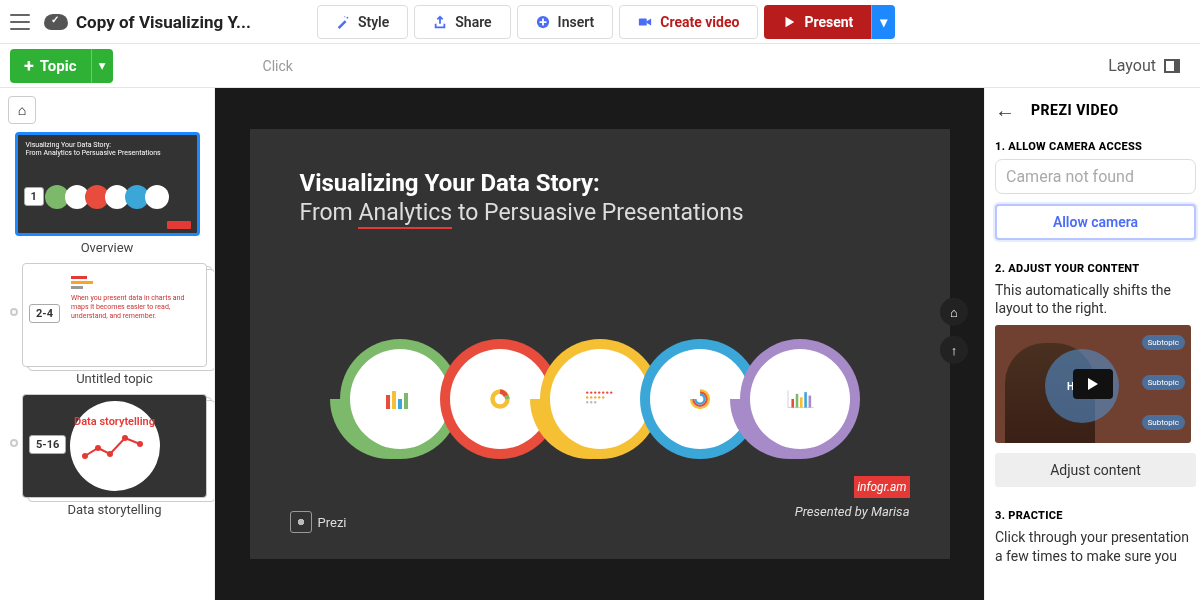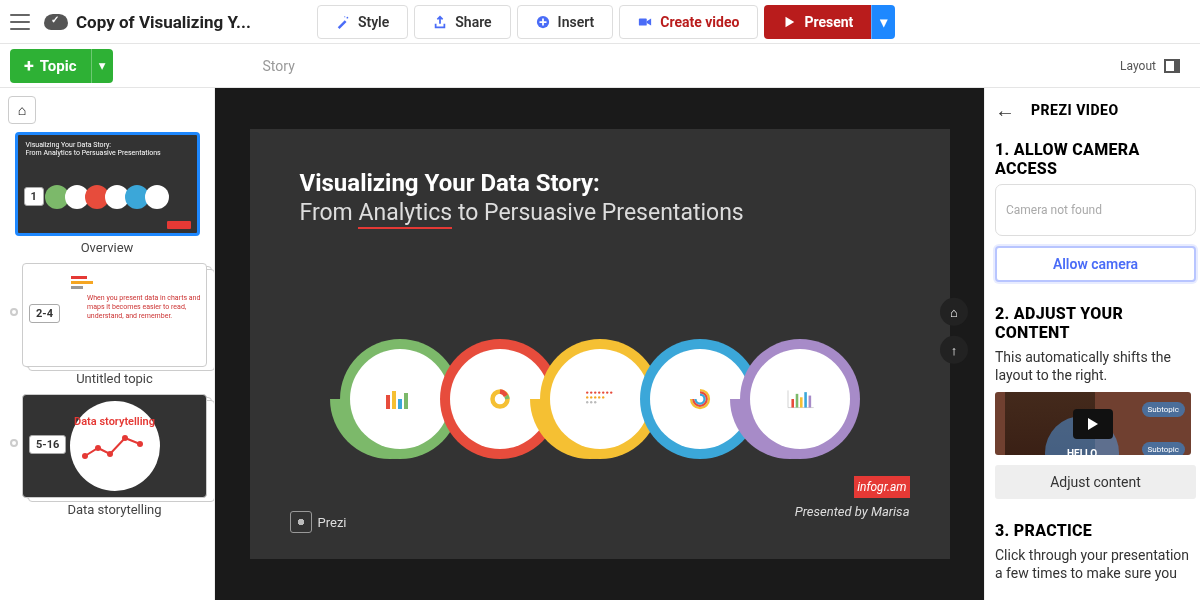--- a/index.html
+++ b/index.html
@@ -19,38 +19,38 @@
 .present-btn{background:#b91c1c;color:#fff;border:none;font-weight:700}
 .present-dd{background:#1e88ff;color:#fff;border:none;width:24px;padding:0;display:flex;align-items:center;justify-content:center;border-left:1px solid rgba(255,255,255,.3);border-radius:0 4px 4px 0}
 .present-group{display:flex}
 .present-group .present-btn{border-radius:4px 0 0 4px}
 
 .secondbar{height:44px;display:flex;align-items:center;border-bottom:1px solid #e5e5e5}
 .topic-group{display:flex;margin-left:10px}
 .topic-btn{background:#2eb135;color:#fff;border:none;height:34px;padding:0 14px;display:flex;align-items:center;gap:6px;font-weight:700;font-size:15px;border-radius:4px 0 0 4px;cursor:pointer}
 .topic-dd{background:#2eb135;color:#fff;border:none;width:22px;border-left:1px solid rgba(255,255,255,.3);border-radius:0 4px 4px 0;cursor:pointer}
 .undo-btn{margin-left:150px;color:#999;font-size:14px;cursor:pointer;background:none;border:none}
-.layout-btn{margin-left:auto;margin-right:10px;color:#555;font-size:12px;cursor:pointer;background:none;border:none;display:flex;align-items:center;gap:8px;padding:6px 10px}
+.layout-btn{margin-left:auto;margin-right:10px;color:#555;font-size:16px;cursor:pointer;background:none;border:none;display:flex;align-items:center;gap:8px;padding:6px 10px}
 .layout-icon{width:16px;height:14px;border:2px solid #555;position:relative}
 .layout-icon::after{content:"";position:absolute;right:-2px;top:-2px;width:6px;height:14px;background:#555}
 
 .main{flex:1;display:flex;overflow:hidden}
 .leftcol{width:215px;border-right:1px solid #eee;padding:8px;display:flex;flex-direction:column;gap:8px;overflow:hidden}
 .home-btn{width:28px;height:28px;border:1px solid #ccc;border-radius:4px;display:flex;align-items:center;justify-content:center;cursor:pointer;background:#fff;font-size:14px}
 .thumb-card{display:flex;flex-direction:column;align-items:center;gap:4px}
 .thumb{width:185px;height:104px;border:3px solid #1e88ff;border-radius:4px;background:#333;position:relative;overflow:hidden;cursor:pointer}
 .thumb.noborder{border:1px solid #ccc;background:#fff}
 .thumb.dark{background:#333}
 .thumb-label{font-size:13px;color:#444}
 .thumb-badge{position:absolute;left:6px;background:#fff;color:#333;font-weight:700;font-size:11px;padding:2px 6px;border-radius:3px;border:1px solid #aaa}
 .thumb-overview-text{position:absolute;top:6px;left:8px;color:#fff;font-size:7px;line-height:1.2}
 .thumb-circles{position:absolute;bottom:24px;left:0;right:0;display:flex;justify-content:center;gap:-5px}
 .thumb-circles .c{width:24px;height:24px;background:#fff;border-radius:50%;margin:0 -2px}
 .thumb-footer{position:absolute;bottom:4px;right:6px;width:24px;height:8px;background:#e53935;border-radius:1px}
-.thumb2-text{position:absolute;top:30px;left:64px;font-size:7px;color:#c33;width:120px;line-height:1.3}
+.thumb2-text{position:absolute;top:30px;left:48px;font-size:7px;color:#c33;width:120px;line-height:1.3}
 .thumb2-bars{position:absolute;top:12px;left:48px;display:flex;flex-direction:column;gap:2px}
 .thumb2-bars span{height:3px;background:#e53935;display:block}
 .thumb3-circle{position:absolute;top:50%;left:50%;transform:translate(-50%,-50%);width:90px;height:90px;background:#fff;border-radius:50%;display:flex;align-items:center;justify-content:center}
 .thumb3-title{position:absolute;top:14px;font-size:11px;color:#e53935;font-weight:600}
 .thumb-stack{position:relative}
 .thumb-stack::before,.thumb-stack::after{content:"";position:absolute;width:185px;height:100px;border:1px solid #ccc;border-radius:4px;background:#fff;z-index:-1}
 .thumb-stack::before{top:3px;left:3px}
 .thumb-stack::after{top:6px;left:6px}
 .timeline-dot{width:8px;height:8px;border:2px solid #ccc;border-radius:50%;background:#fff;position:absolute;left:2px}
 
@@ -72,22 +72,22 @@
 .infogram{position:absolute;bottom:40px;right:40px;text-align:right}
 .infogram-badge{background:#e53935;color:#fff;font-size:12px;padding:4px 3px;display:inline-block;font-style:italic}
 .presented{color:#ddd;font-size:13px;font-style:italic;margin-top:6px}
 .nav-dots{position:absolute;right:16px;top:50%;transform:translateY(-70%);display:flex;flex-direction:column;gap:10px}
 .nav-dot{width:28px;height:28px;background:#222;border-radius:50%;display:flex;align-items:center;justify-content:center;color:#fff;font-size:13px;cursor:pointer}
 
 .rightcol{width:216px;border-left:1px solid #eee;padding:10px 4px 10px 10px;display:flex;flex-direction:column;overflow:hidden}
 .right-header{display:flex;align-items:center;gap:16px;margin-bottom:12px}
 .back-arrow{font-size:20px;cursor:pointer;color:#333}
 .right-title{font-weight:800;font-size:14px;letter-spacing:.5px}
-.section-title{font-size:16px;font-weight:800;margin:6px 0;letter-spacing:.3px}
-.camera-status{border:1px solid #ddd;padding:18px 10px;color:#aaa;font-size:12px;border-radius:7px;margin-bottom:10px}
+.section-title{font-size:11px;font-weight:800;margin:6px 0;letter-spacing:.3px}
+.camera-status{border:1px solid #ddd;padding:7px 10px;color:#aaa;font-size:16px;border-radius:7px;margin-bottom:10px}
 .allow-btn{background:#fff;border:2px solid #b8c5ff;color:#4a6cf7;padding:8px 14px;border-radius:4px;font-weight:600;font-size:14px;cursor:pointer;margin-bottom:16px;box-shadow:0 0 0 2px rgba(100,130,255,.15)}
 .section-text{font-size:14px;color:#333;margin-bottom:8px;line-height:1.3}
 .video-thumb{width:196px;height:118px;background:#704030;border-radius:3px;position:relative;margin-bottom:10px;overflow:hidden}
 .video-face{position:absolute;left:10px;bottom:0;width:90px;height:100px;background:linear-gradient(180deg,#4a3020 0%,#3a2015 100%);border-radius:40px 40px 0 0}
 .video-overlay-circle{position:absolute;left:50px;top:24px;width:74px;height:74px;background:rgba(80,150,220,.55);border-radius:50%;display:flex;align-items:center;justify-content:center;color:#fff;font-size:10px;font-weight:700}
 .video-sub{position:absolute;background:rgba(60,130,200,.7);color:#fff;font-size:8px;padding:3px 6px;border-radius:8px}
 .play-btn{position:absolute;top:50%;left:50%;transform:translate(-50%,-50%);width:40px;height:30px;background:#111;border-radius:4px;display:flex;align-items:center;justify-content:center}
 .play-tri{width:0;height:0;border-left:10px solid #fff;border-top:6px solid transparent;border-bottom:6px solid transparent}
 .adjust-btn{background:#eee;border:none;padding:9px 14px;font-size:14px;color:#333;border-radius:3px;cursor:pointer;margin-bottom:16px}
 .mini-chart{width:32px;height:24px}
@@ -146,21 +146,21 @@
 </div>
 
 <div class="secondbar">
   <div class="topic-group">
     <button class="topic-btn">
       <span style="font-size:18px;font-weight:700">+</span>
       <span>Topic</span>
     </button>
     <button class="topic-dd">▾</button>
   </div>
-  <button class="undo-btn">Story</button>
+  <button class="undo-btn">Click</button>
   <button class="layout-btn">
     <span>Layout</span>
     <span class="layout-icon"></span>
   </button>
 </div>
 
 <div class="main">
   <div class="leftcol">
     <button class="home-btn">
       <span>⌂</span>

